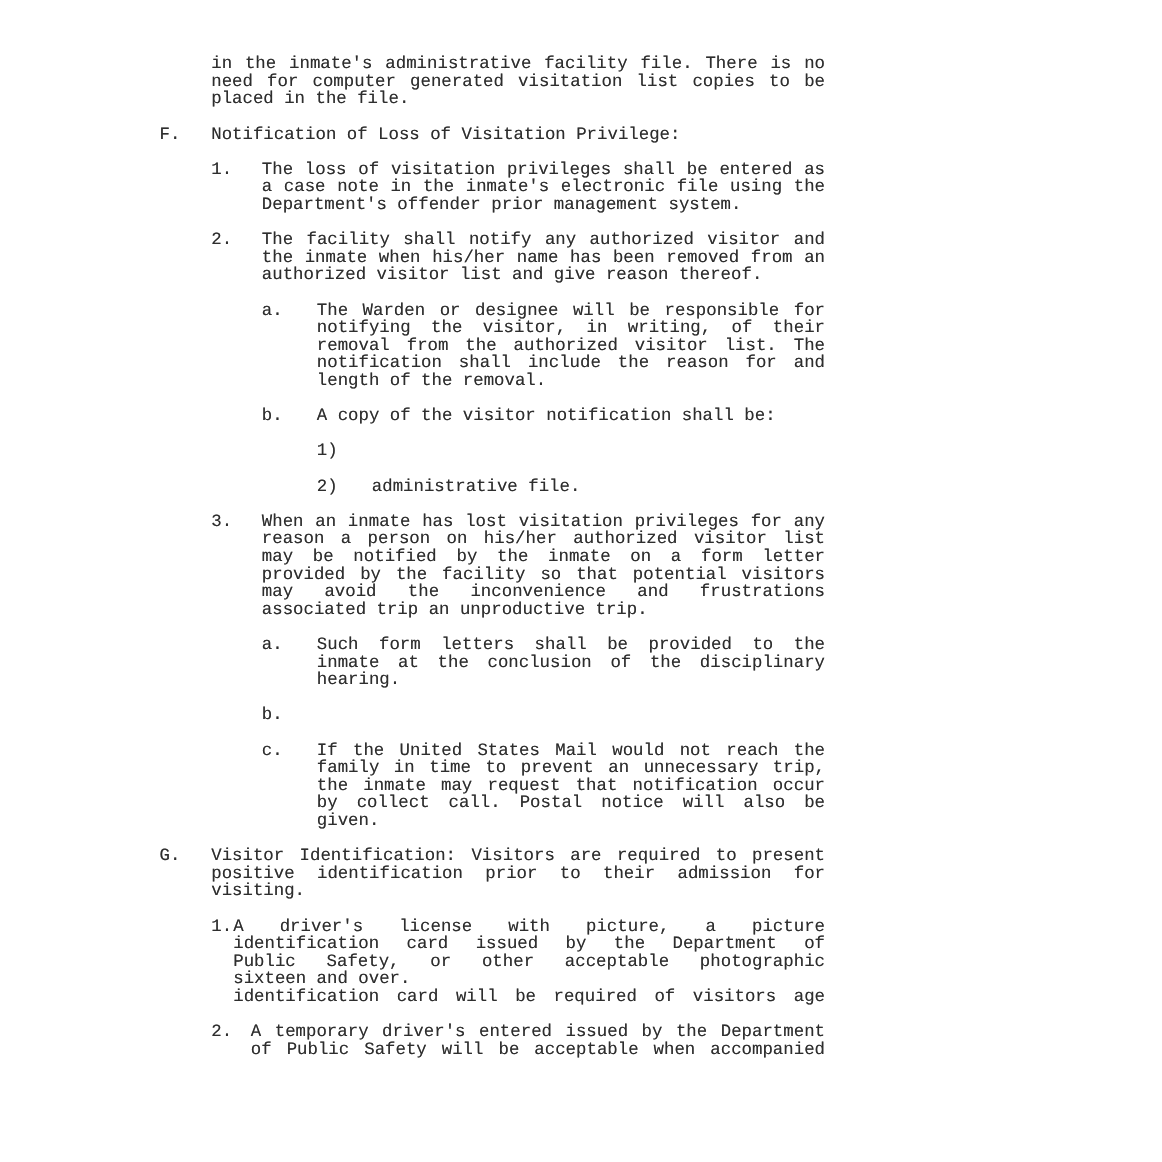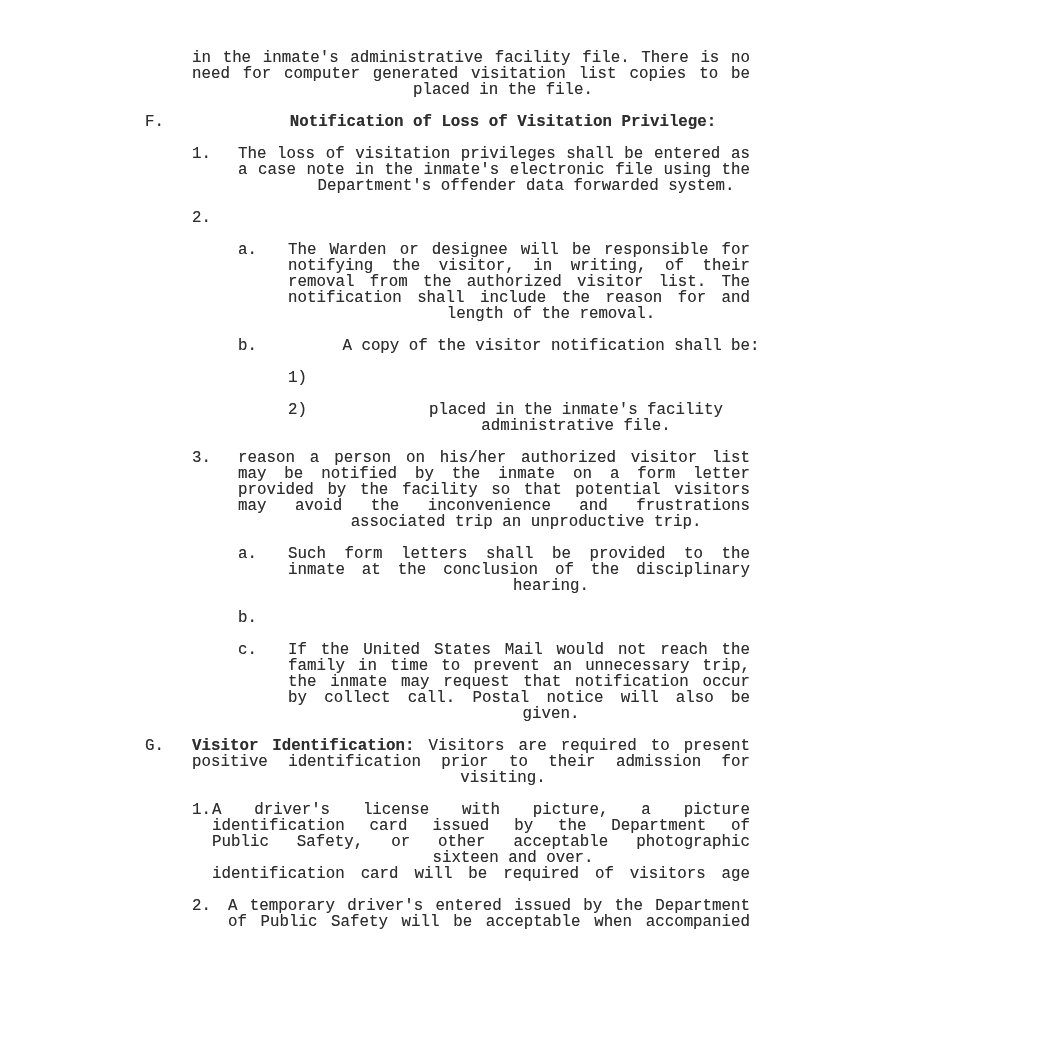--- a/index.html
+++ b/index.html
@@ -15,22 +15,22 @@
     color: #2e2e2e;
     text-shadow: 0 0 0.6px rgba(46,46,46,0.55);
   }
   .content { position: absolute; top: 50px; left: 0; right: 0; }
   .block { display: flex; margin-top: 16px; }
   .block.first { margin-top: 0; }
   .lbl { flex: 0 0 auto; }
   .txt { flex: 0 0 auto; }
   .line { width: 100%; }
   .line.j { text-align: justify; text-align-last: justify; }
-  .line.e { text-align: center; margin-left: 32px; }
-  b, strong { font-weight: bold; }
+  .line.e { text-align: left; }
+  b, strong { font-weight: normal; }
 
   
   .b-intro { margin-left: 192px; }            .b-intro .txt { width: 558px; }
   .b-sec   { margin-left: 145px; }            .b-sec .lbl  { width: 47px; }  .b-sec .txt { width: 558px; }
   .b-l1    { margin-left: 192px; }            .b-l1 .lbl   { width: 46px; }  .b-l1 .txt  { width: 512px; }
   .b-l2    { margin-left: 238px; }            .b-l2 .lbl   { width: 50px; }  .b-l2 .txt  { width: 462px; }
   .b-l3    { margin-left: 288px; }            .b-l3 .lbl   { width: 50px; }  .b-l3 .txt  { width: 412px; }
   .b-g1    { margin-left: 192px; }            .b-g1 .lbl   { width: 20px; }  .b-g1 .txt  { width: 538px; font-family: Liberation Mono, monospace; }
   .b-g2    { margin-left: 192px; }            .b-g2 .lbl   { width: 36px; }  .b-g2 .txt  { width: 522px; }
 </style>
@@ -53,26 +53,31 @@
       <div class="txt">
         <div class="line e"><strong>Notification of Loss of Visitation Privilege:</strong></div>
       </div>
     </div>
 
     <div class="block b-l1">
       <span class="lbl">1.</span>
       <div class="txt">
         <div class="line j">The loss of visitation privileges shall be entered as</div>
         <div class="line j">a case note in the inmate's electronic file using the</div>
-        <div class="line e">Department's offender data forwarded system.</div>
+        <div class="line e">Department's offender prior management system.</div>
       </div>
     </div>
 
     <div class="block b-l1">
       <span class="lbl">2.</span>
+      <div class="txt">
+        <div class="line j">The facility shall notify any authorized visitor and</div>
+        <div class="line j">the inmate when his/her name has been removed from an</div>
+        <div class="line e">authorized visitor list and give reason thereof.</div>
+      </div>
     </div>
 
     <div class="block b-l2">
       <span class="lbl">a.</span>
       <div class="txt">
         <div class="line j">The Warden or designee will be responsible for</div>
         <div class="line j">notifying the visitor, in writing, of their</div>
         <div class="line j">removal from the authorized visitor list.  The</div>
         <div class="line j">notification shall include the reason for and</div>
         <div class="line e">length of the removal.</div>
@@ -86,28 +91,28 @@
       </div>
     </div>
 
     <div class="block b-l3">
       <span class="lbl">1)</span>
     </div>
 
     <div class="block b-l3">
       <span class="lbl">2)</span>
       <div class="txt">
-        <div class="line e">placed in the inmate's facility</div>
         <div class="line e">administrative file.</div>
       </div>
     </div>
 
     <div class="block b-l1">
       <span class="lbl">3.</span>
       <div class="txt">
+        <div class="line j">When an inmate has lost visitation privileges for any</div>
         <div class="line j">reason a person on his/her authorized visitor list</div>
         <div class="line j">may be notified by the inmate on a form letter</div>
         <div class="line j">provided by the facility so that potential visitors</div>
         <div class="line j">may avoid the inconvenience and frustrations</div>
         <div class="line e">associated trip an unproductive trip.</div>
       </div>
     </div>
 
     <div class="block b-l2">
       <span class="lbl">a.</span>

